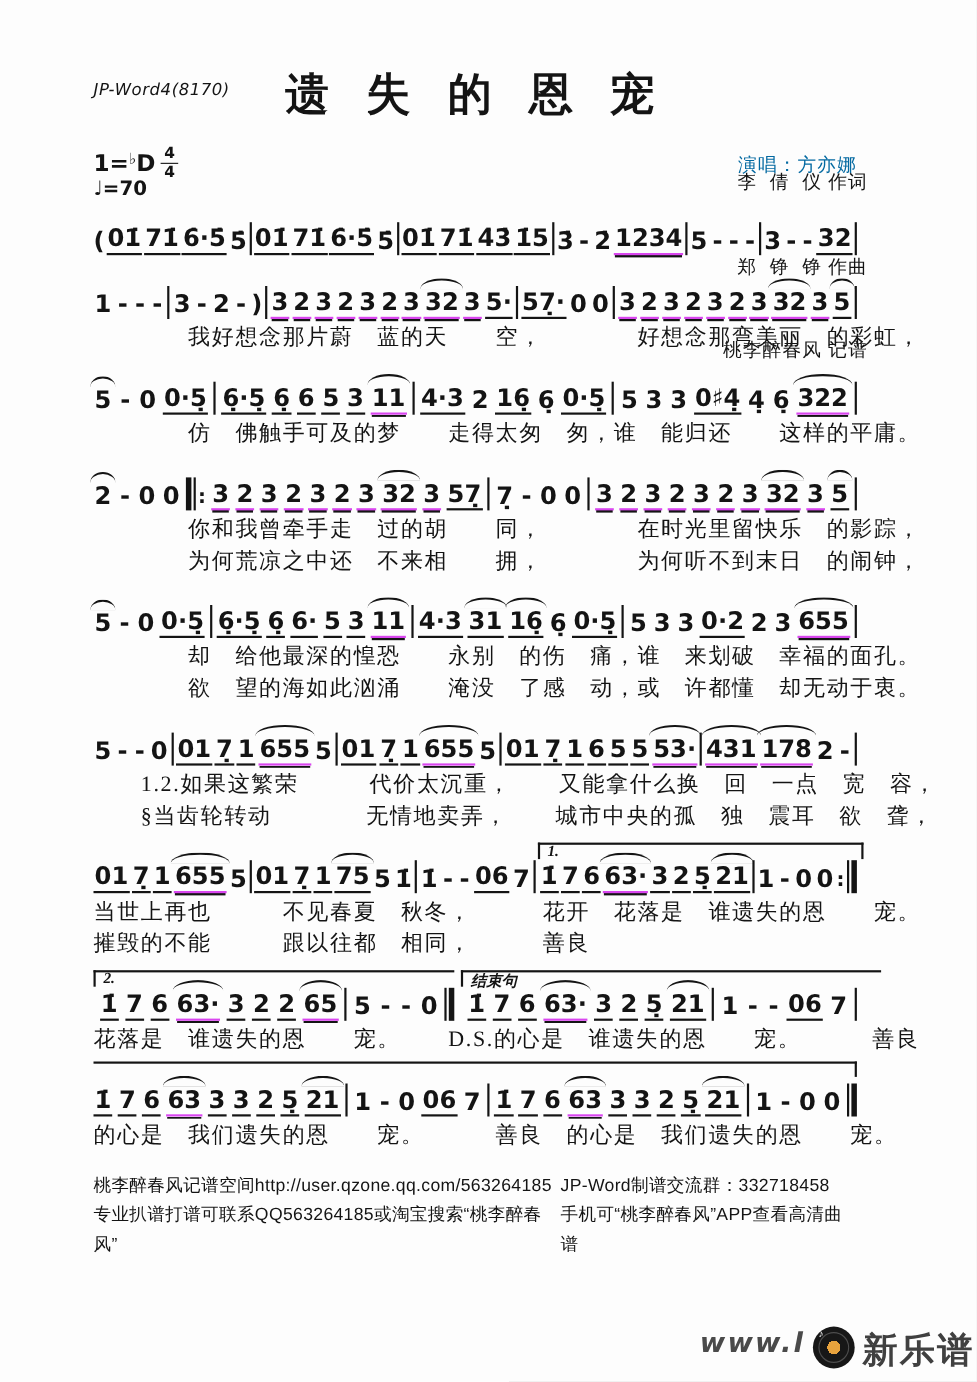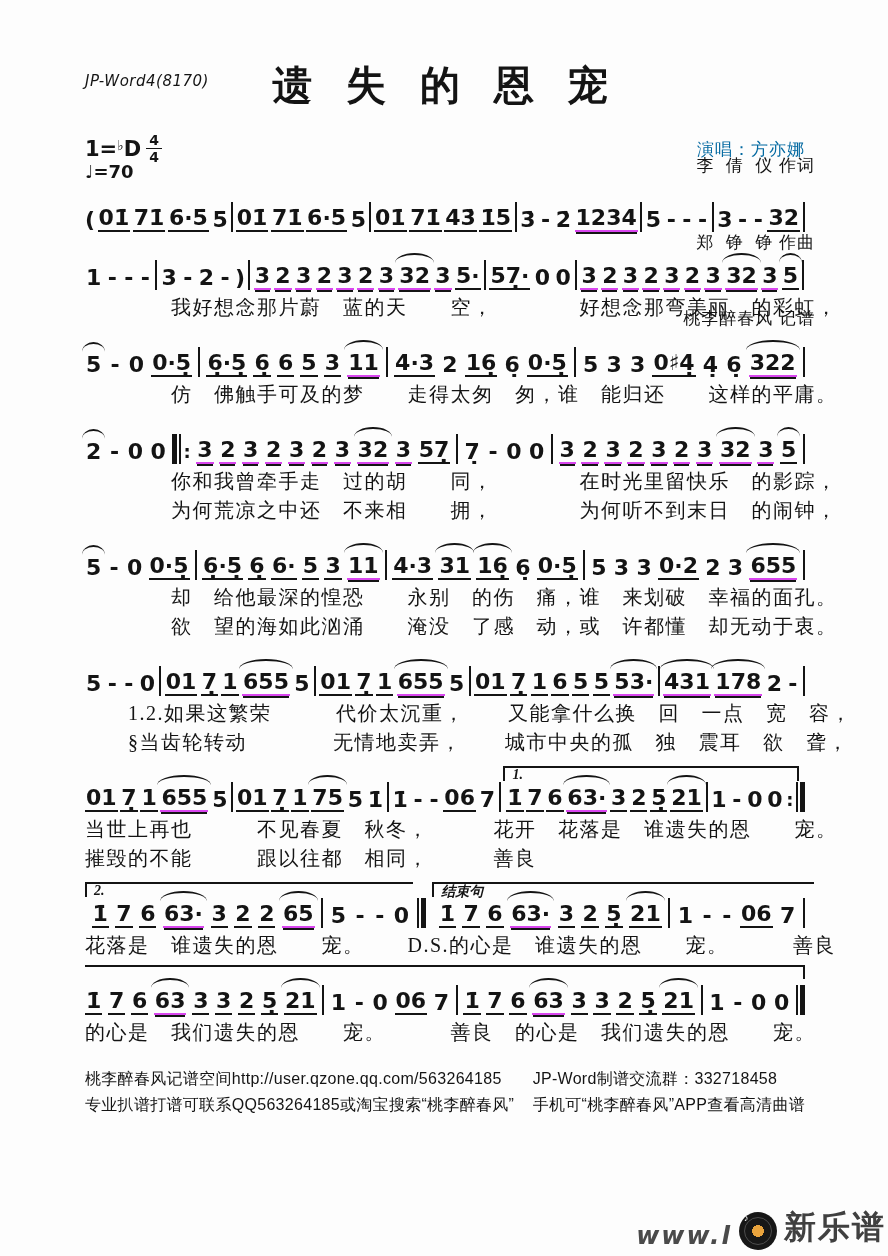--- a/index.html
+++ b/index.html
@@ -1,18 +1,18 @@
 <!DOCTYPE html>
 <html><head>
 <meta charset="utf-8">
 <style>
   html,body{margin:0;padding:0;background:#e8e8e8}
   .page{width:888px;height:1256px;background:#fdfdfd;color:#141414;position:relative;overflow:hidden;
         font-family:"Liberation Sans",sans-serif;margin:0 auto}
-  .content{padding:60px 83px 0 85px}
+  .content{padding:60px 109px 0 85px}
 
   
   .hdr{position:relative;height:136px}
   .jpword{position:absolute;top:12px;left:0;font:italic 15px "DejaVu Sans",sans-serif;letter-spacing:.5px}
   .title{position:absolute;top:-2px;left:0;right:0;text-align:center;
          font:700 40px "DejaVu Serif",serif;letter-spacing:10px}
   .singer{position:absolute;top:78px;left:0;right:0;text-align:right;font-size:17px;color:#0369a1;letter-spacing:1px}
   .credits{position:absolute;top:42px;right:-10px;font-size:17px;line-height:1.5;text-align:right;letter-spacing:1px;white-space:pre}
   .keysig{position:absolute;top:72px;left:0;font:700 21px "DejaVu Sans",sans-serif}
   .keysig sup{font-size:14px;vertical-align:6px}
@@ -42,21 +42,21 @@
   .vbr.v1 i{width:292px;border-right:2px solid #141414}
   .vbr.v2 i{width:326px}
   .vbr.endp i{width:380px}
   .vbr b{position:absolute;top:-15px;left:9px;font:italic 700 14px "Liberation Serif",serif;white-space:nowrap}
   .topline{position:absolute;left:0;right:0;top:-14px;height:12px;border-top:2px solid #141414;border-right:2px solid #141414}
   .lyr{font-size:20px;margin-top:5px;white-space:pre;letter-spacing:1.5px;line-height:1.2;
        font-family:Liberation Serif, serif}
 
   
   .ftr{display:flex;justify-content:space-between;margin-top:18px;font-size:16px;line-height:1.65;letter-spacing:.3px}
-  .wm{position:absolute;right:2px;bottom:6px;display:flex;align-items:flex-end;gap:7px}
+  .wm{position:absolute;right:2px;bottom:6px;display:flex;align-items:flex-start;gap:7px}
   .wm .www{font:italic 700 25px "DejaVu Sans",sans-serif;color:#4a4a4a;letter-spacing:2px}
   .wm .disc{width:38px;height:38px;border-radius:50%;position:relative;
             background:radial-gradient(circle at 50% 50%,#e8a33d 0 6px,#171717 6px 19px)}
   .wm .disc::before{content:'';position:absolute;inset:5px;border:1px solid #4d4d4d;border-radius:50%}
   .wm .disc::after{content:'♪';position:absolute;top:1px;left:5px;color:#fff;font-size:9px}
   .wm .brand{font:700 32px "DejaVu Sans",sans-serif;color:#404040;letter-spacing:2px}
 </style>
 </head>
 <body>
 

